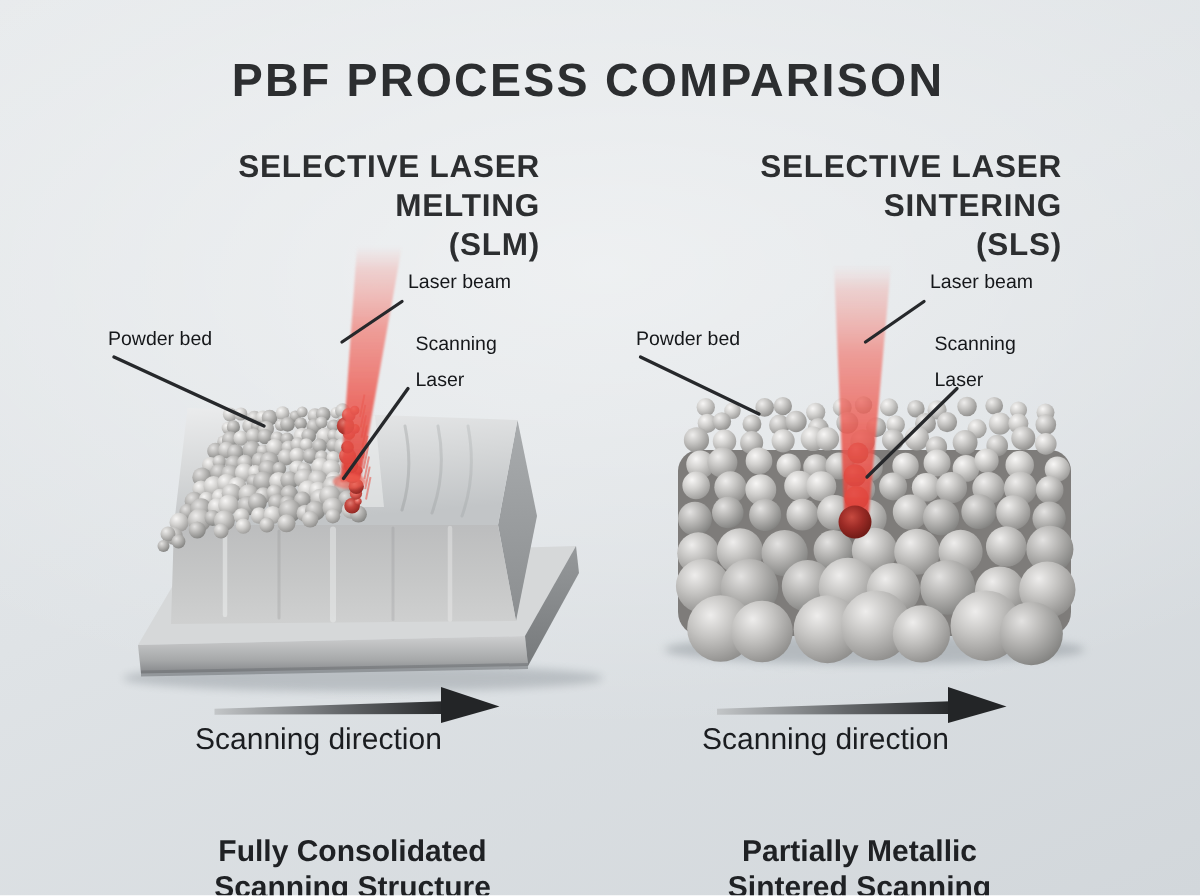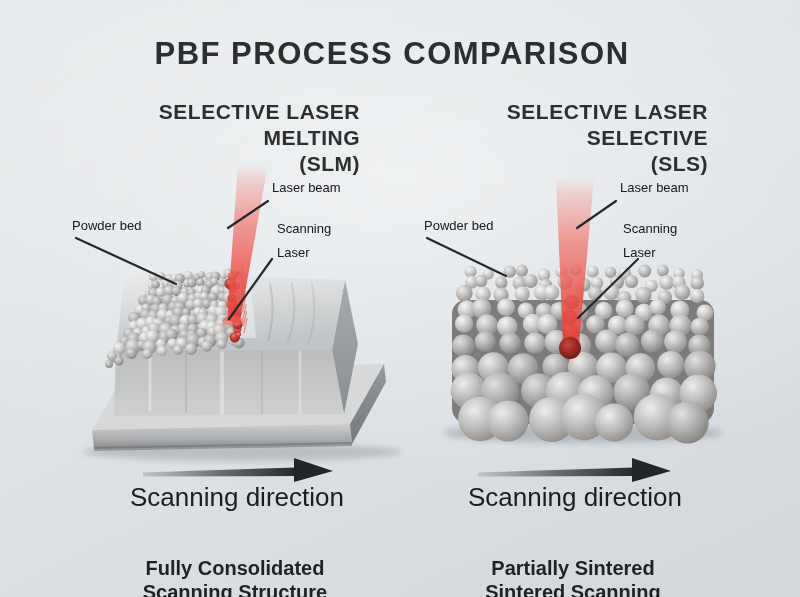--- a/index.html
+++ b/index.html
@@ -17,21 +17,21 @@
     left:0;top:36px;width:784px;text-align:center;
     font-size:31px;font-weight:800;letter-spacing:1.5px;color:#2c2e30;
   }
   .heading{
     width:270px;text-align:right;font-size:21px;line-height:26px;
     font-weight:800;letter-spacing:.5px;color:#2c2e30;white-space:normal;
   }
   .heading.l{left:90px;top:99px;}
   .heading.r{left:438px;top:99px;}
   .callout{font-size:13px;font-weight:400;color:#15171a;line-height:24px;}
-  .scandir{width:210px;text-align:left;font-size:26px;font-weight:400;color:#1b1d20;top:482px;}
+  .scandir{width:210px;text-align:left;font-size:20px;font-weight:400;color:#1b1d20;top:482px;}
   .scandir.l{left:130px;} .scandir.r{left:468px;}
   .caption{width:250px;text-align:center;font-size:20px;line-height:24px;font-weight:700;color:#1f2124;top:523px;white-space:normal;margin-top:33px;}
   .caption.l{left:110px;} .caption.r{left:448px;}
 </style>
 </head>
 <body>
 
 <div class="stage">
 
   <svg id="art" class="art" viewBox="0 0 800 597" aria-hidden="true">
@@ -437,21 +437,21 @@
 
   <div class="txt title">PBF PROCESS COMPARISON</div>
 
   <div class="txt heading l">
     <div>SELECTIVE LASER</div>
     <div>MELTING</div>
     <div>(SLM)</div>
   </div>
   <div class="txt heading r">
     <div>SELECTIVE LASER</div>
-    <div>SELECTIVE</div>
+    <div>SINTERING</div>
     <div>(SLS)</div>
   </div>
 
   <div class="txt callout" style="left:272px;top:176px;">Laser beam</div>
   <div class="txt callout" style="left:72px;top:214px;">Powder bed</div>
   <div class="txt callout" style="left:277px;top:217px;">
     <div>Scanning</div>
     <div>Laser</div>
   </div>
 
@@ -463,16 +463,16 @@
   </div>
 
   <div class="txt scandir l">Scanning direction</div>
   <div class="txt scandir r">Scanning direction</div>
 
   <div class="txt caption l">
     <div>Fully Consolidated</div>
     <div>Scanning Structure</div>
   </div>
   <div class="txt caption r">
-    <div>Partially Sintered</div>
+    <div>Partially Metallic</div>
     <div>Sintered Scanning</div>
   </div>
 </div>
 
 </body></html>

